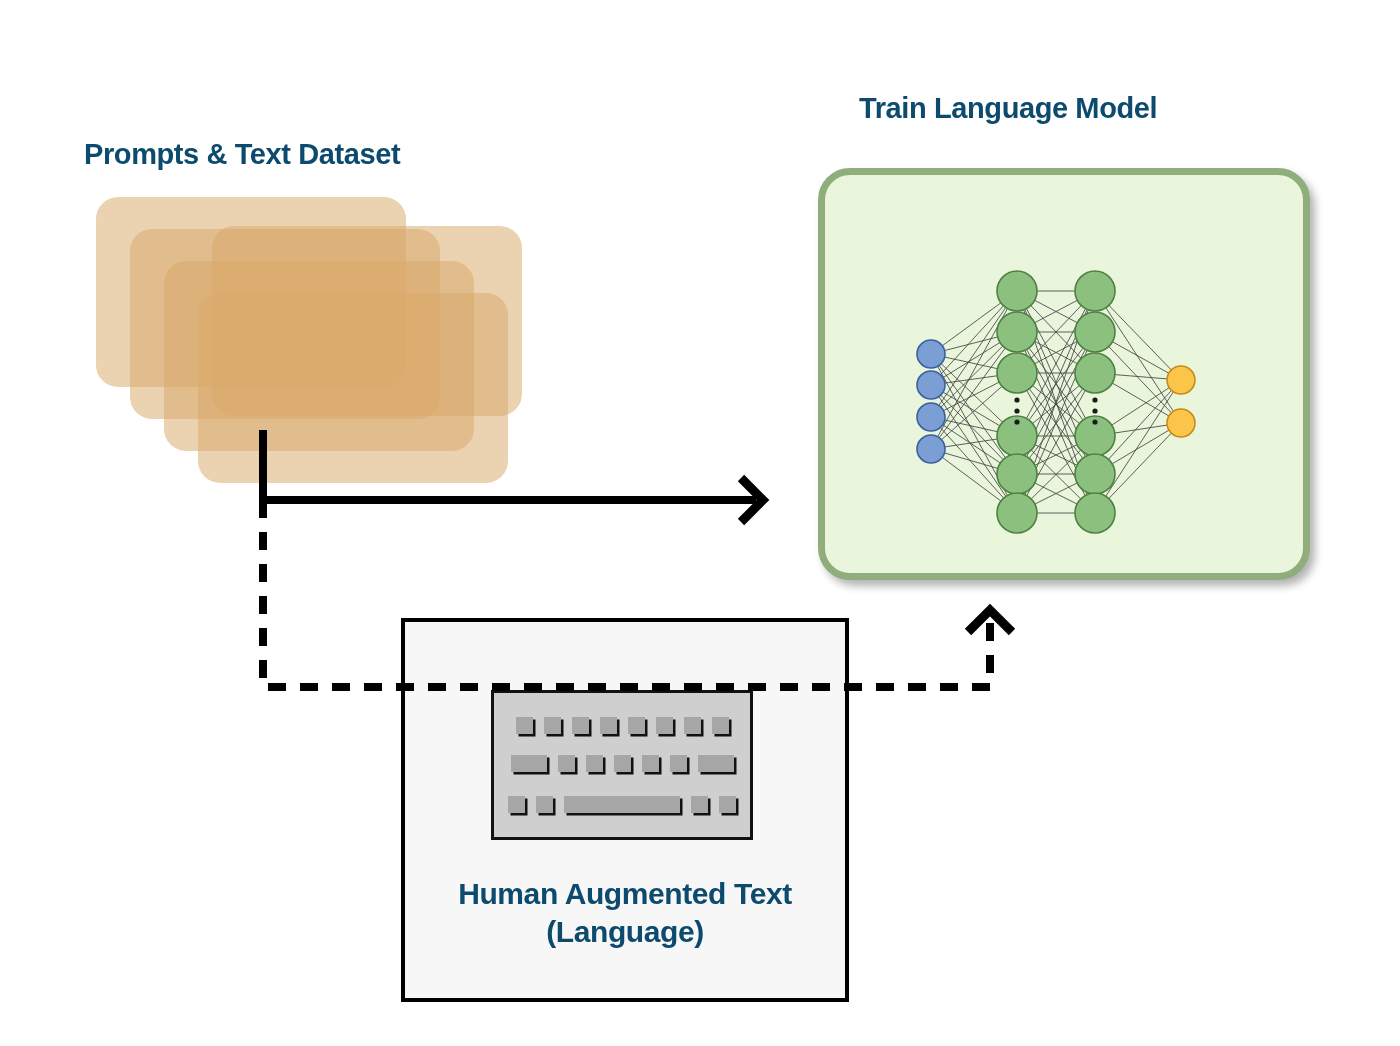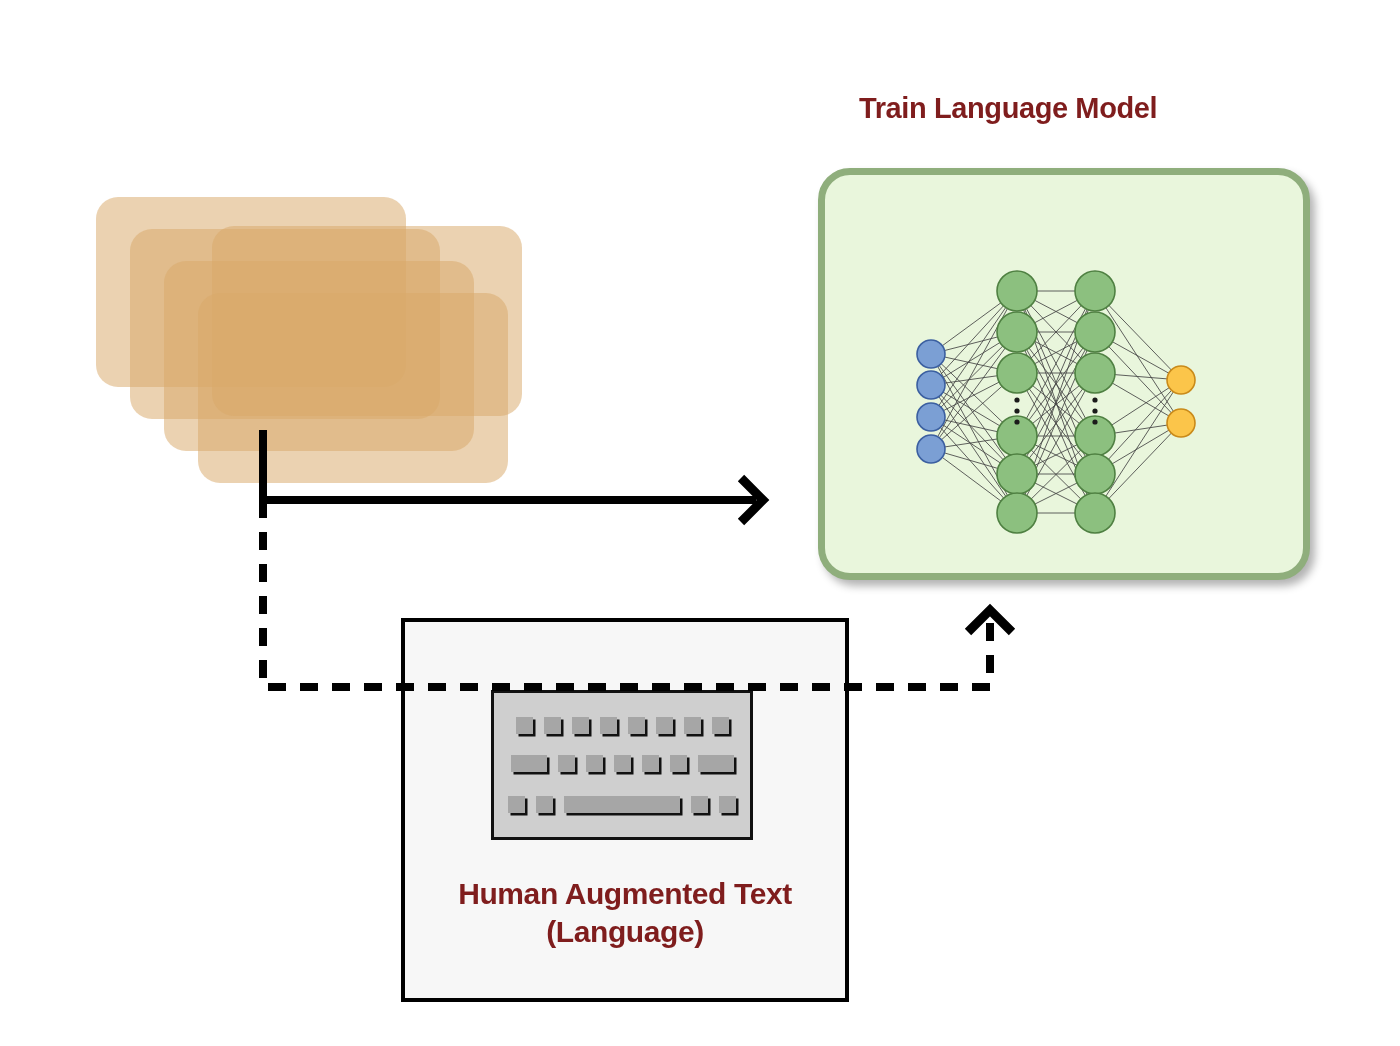--- a/index.html
+++ b/index.html
@@ -13,21 +13,21 @@
   #canvas {
     position: relative;
     width: 1400px;
     height: 1046px;
     background: #ffffff;
     overflow: hidden;
   }
   .lbl {
     position: absolute;
     font-weight: bold;
-    color: #7f1d1d;
+    color: #0c4a6e;
     white-space: nowrap;
     letter-spacing: -0.4px;
   }
   #title-prompts {
     left: 84px;
     top: 138px;
     font-size: 29px;
   }
   #title-train {
     left: 859px;
@@ -133,20 +133,21 @@
 <div id="canvas">
 
   <div id="dataset-stack">
       <div class="card" style="left: 96px; top: 197px; background: rgb(217, 168, 106);"></div>
       <div class="card" style="left: 130px; top: 229px; background: rgb(217, 168, 106);"></div>
       <div class="card" style="left: 164px; top: 261px; background: rgb(217, 168, 106);"></div>
       <div class="card" style="left: 198px; top: 293px; background: rgb(217, 168, 106);"></div>
       <div class="card" style="left: 212px; top: 226px; background: rgb(217, 168, 106);"></div>
     </div>
 
+  <div class="lbl" id="title-prompts">Prompts &amp; Text Dataset</div>
   <div class="lbl" id="title-train">Train Language Model</div>
 
   <div id="model-box"></div>
 
   <svg class="layer" id="nn-layer" viewBox="0 0 1400 1046">
       <g>
         <line x1="931" y1="354" x2="1017" y2="291" stroke="#444444" stroke-width="1" stroke-opacity="0.85"></line>
         <line x1="931" y1="354" x2="1017" y2="332" stroke="#444444" stroke-width="1" stroke-opacity="0.85"></line>
         <line x1="931" y1="354" x2="1017" y2="373" stroke="#444444" stroke-width="1" stroke-opacity="0.85"></line>
         <line x1="931" y1="354" x2="1017" y2="436" stroke="#444444" stroke-width="1" stroke-opacity="0.85"></line>

